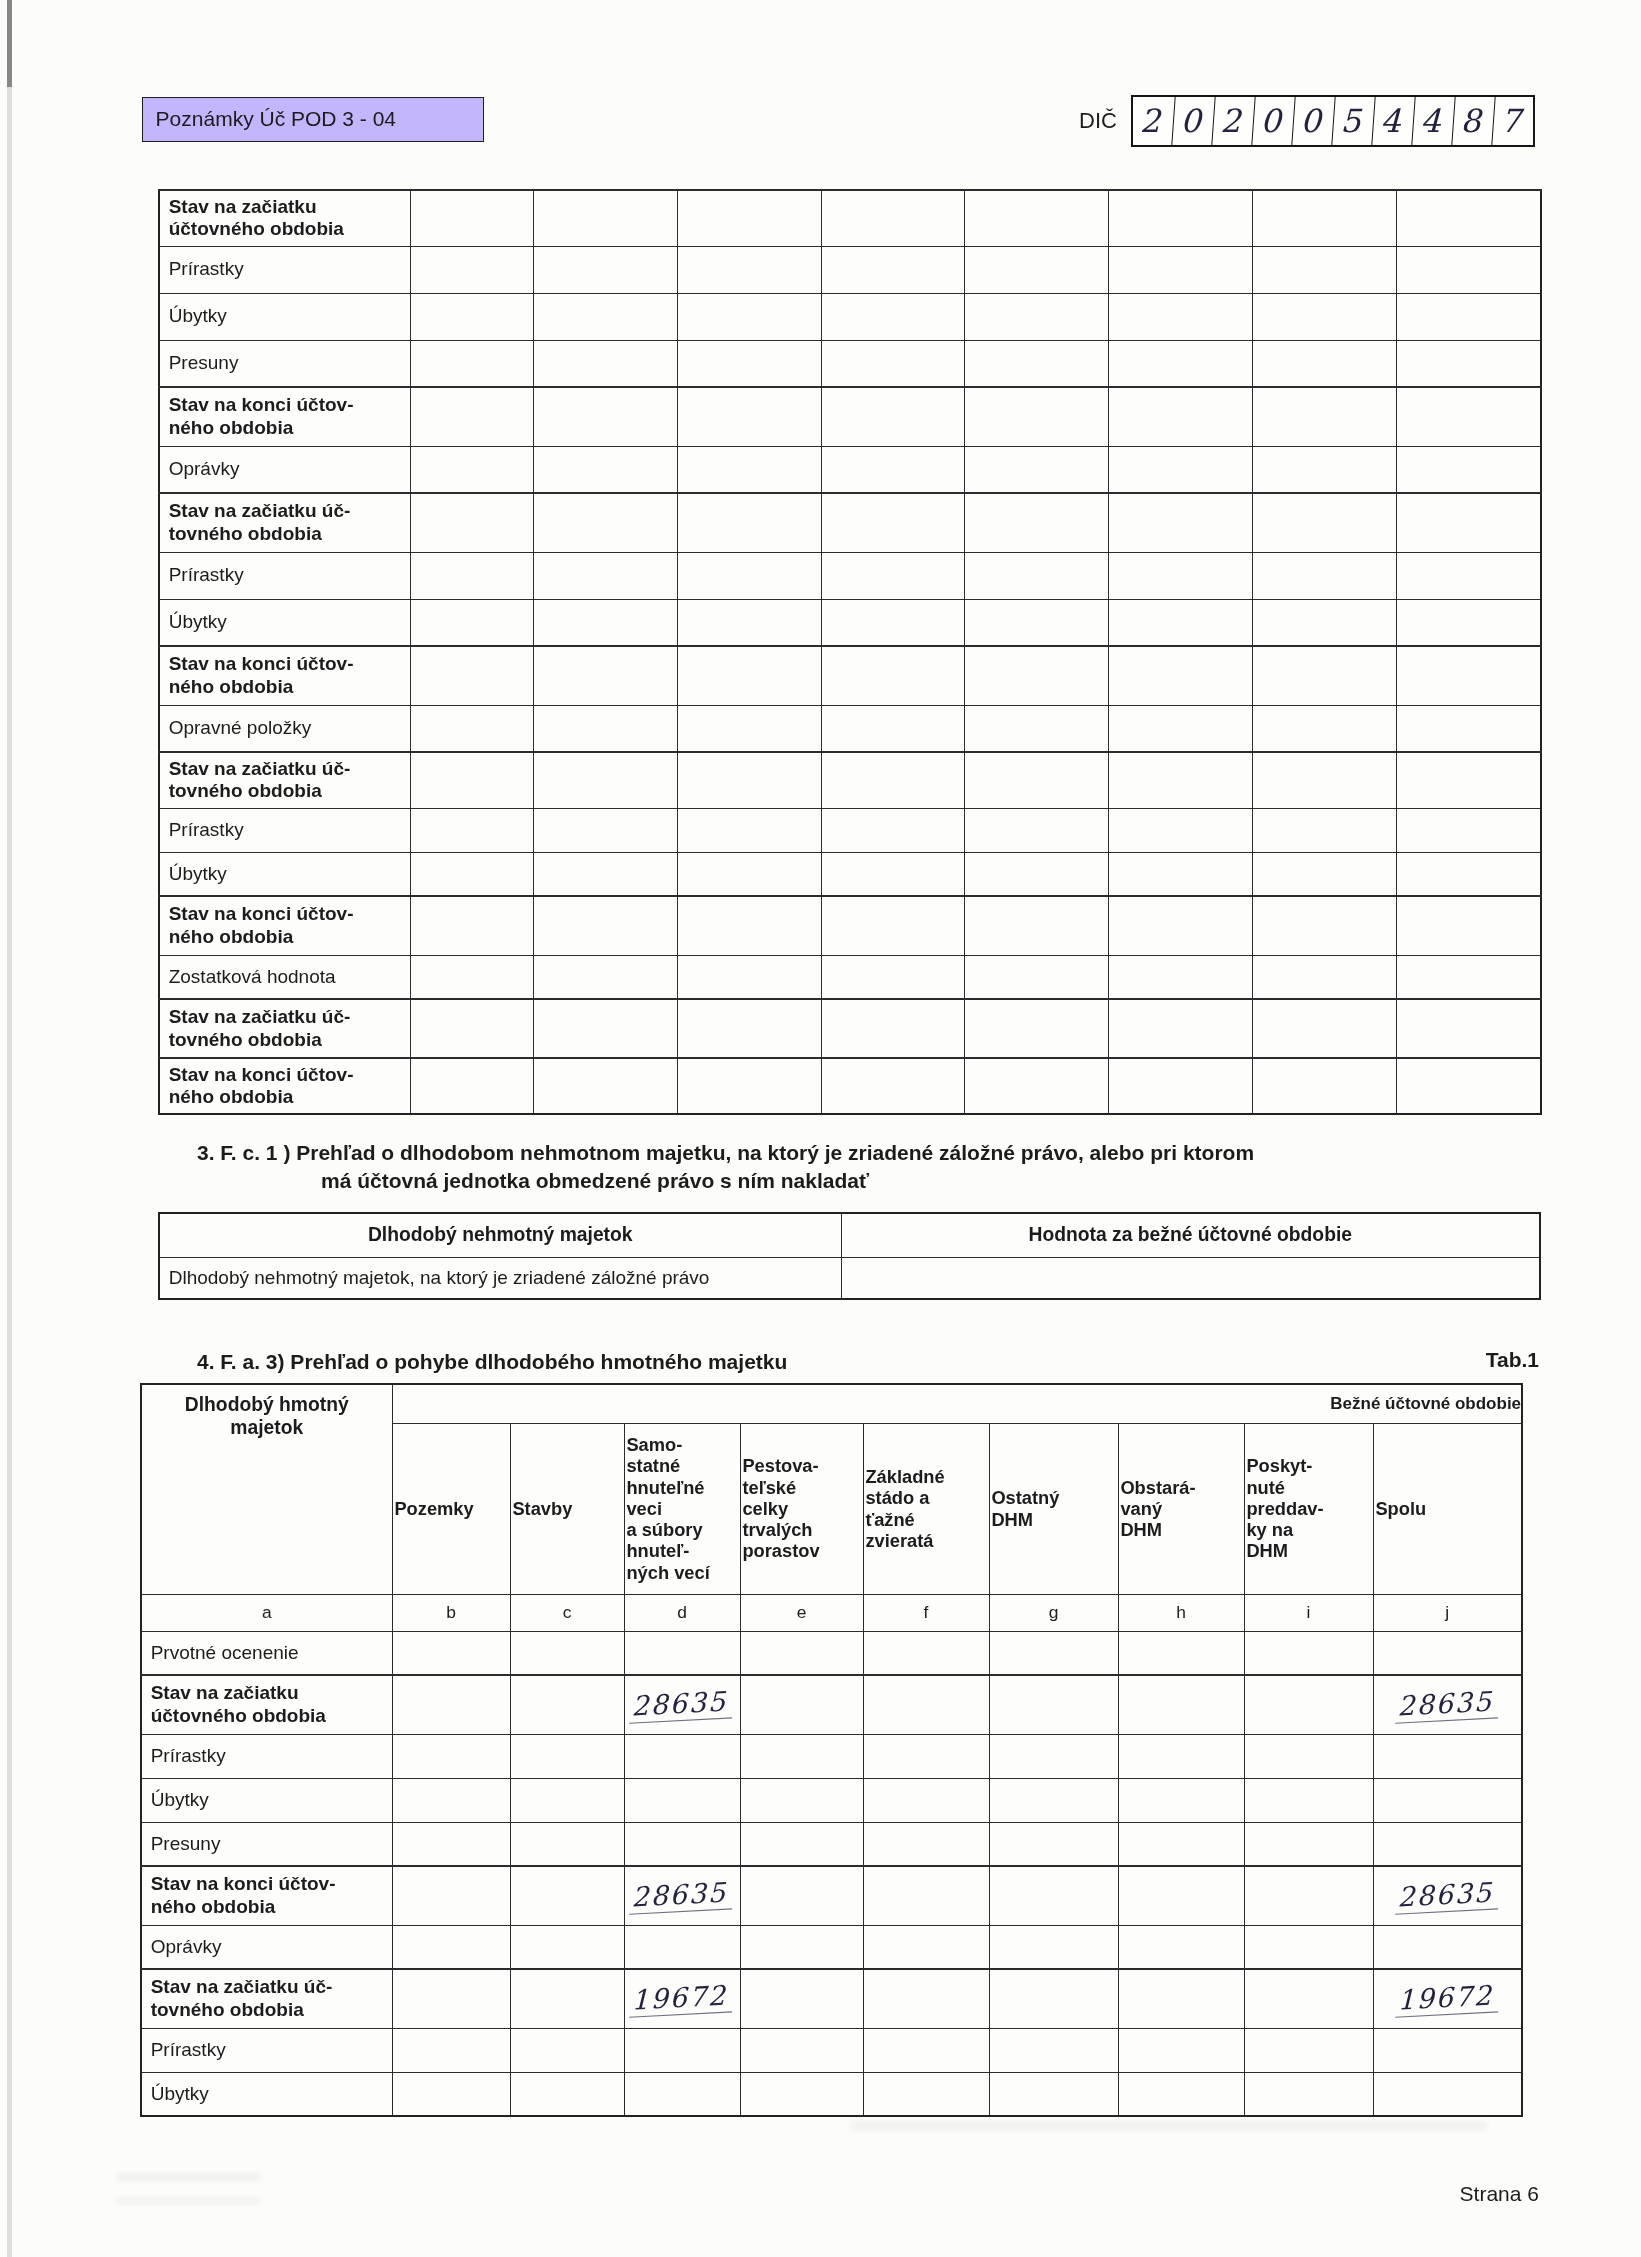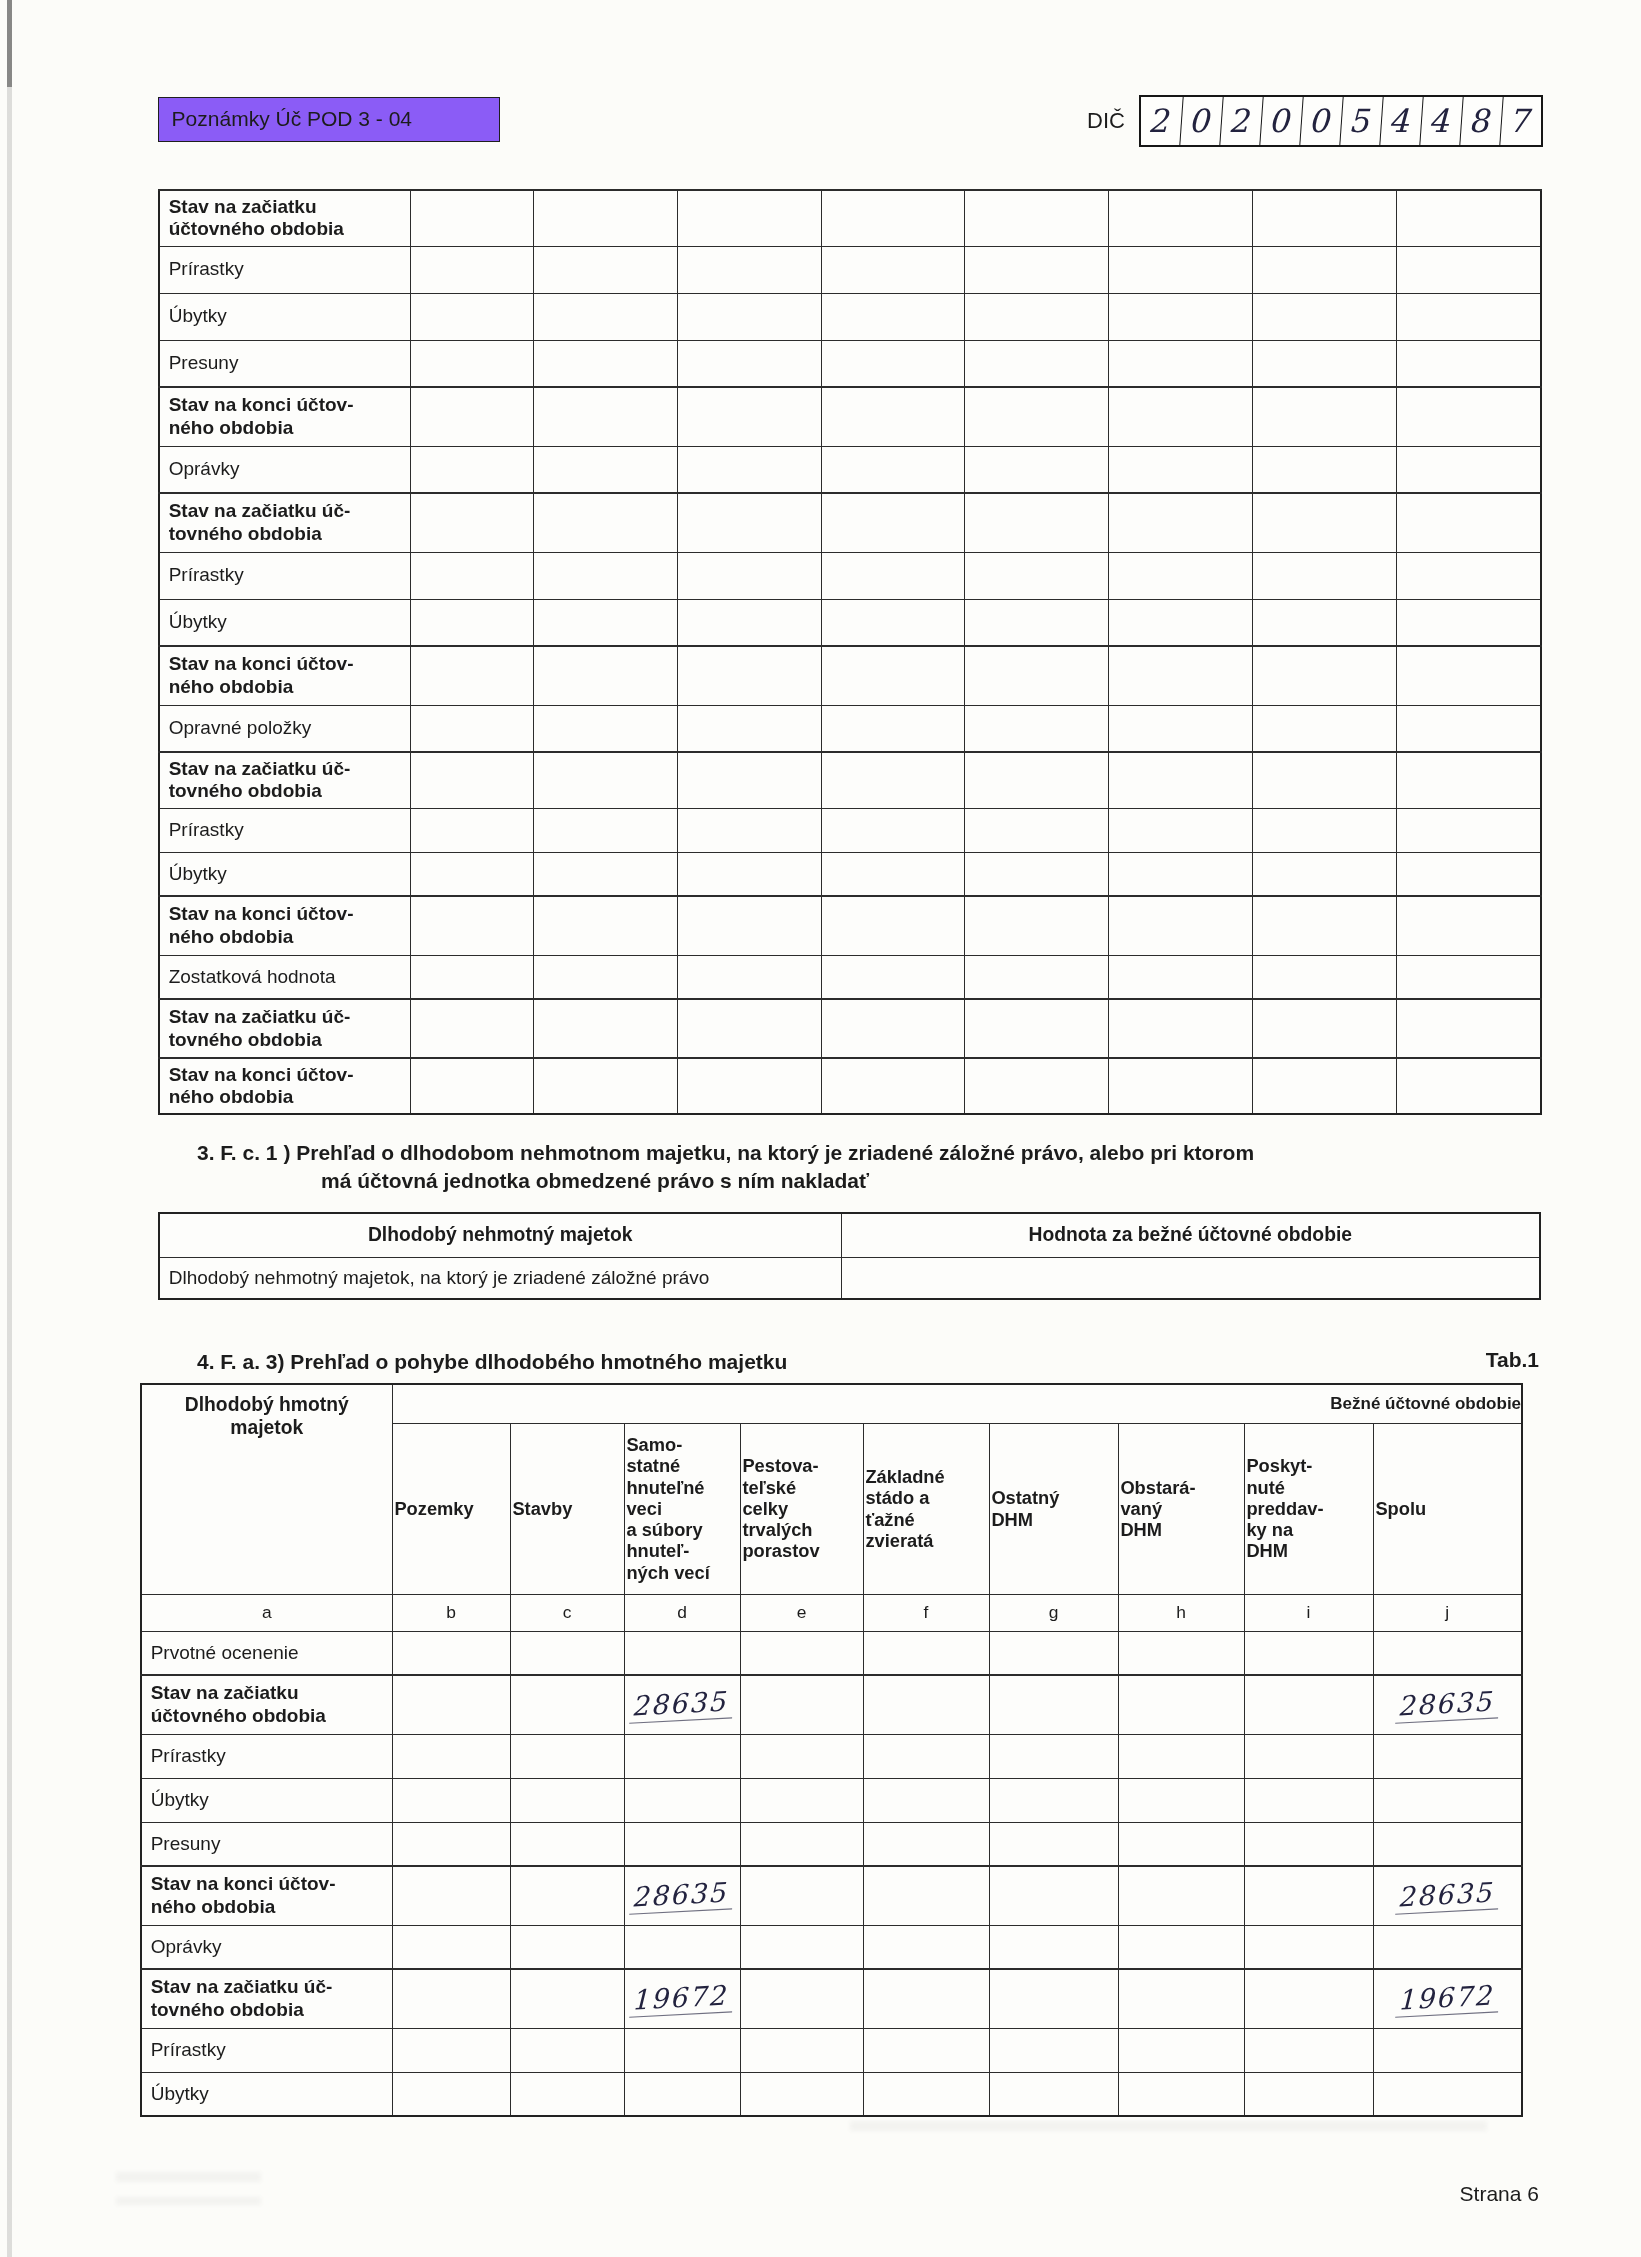--- a/index.html
+++ b/index.html
@@ -11,23 +11,23 @@
     background:#fcfcf9; overflow:hidden;
   }
 
   
   .scan-edge { position:absolute; left:6.8px; top:0; width:4.8px; height:2257px;
     background:linear-gradient(to bottom, rgba(40,40,40,.55) 0 87px, rgba(80,80,80,.18) 87px 100%); }
   .smudge { position:absolute; opacity:.05; filter:blur(1.9px); pointer-events:none;
     background:repeating-linear-gradient(to bottom,#555 0 9.7px,transparent 9.7px 25px); }
 
   
-  .form-title-box { position:absolute; left:158px; top:97px; width:342px; height:45px;
-    border:1.9px solid #1f1f1f; font-size:21px; line-height:42px; padding-left:12.6px; background:#8b5cf6; }
-  .dic-row { position:absolute; top:95px; left:1079px; display:flex; align-items:center; gap:14.5px;margin-left:8px; }
+  .form-title-box { position:absolute; left:142px; top:97px; width:342px; height:45px;
+    border:1.9px solid #1f1f1f; font-size:21px; line-height:42px; padding-left:12.6px; background:#c4b5fd; }
+  .dic-row { position:absolute; top:95px; left:1079px; display:flex; align-items:center; gap:14.5px; }
   .dic-label { font-size:22px; }
   .dic-boxes { display:flex; border:2.9px solid #161616; height:52px; background:#fefefc; }
   .dic-cell { width:40px; border-left:1.9px solid #161616; display:flex; align-items:center; justify-content:center;
     font-family:"DejaVu Serif", serif; font-style:italic; font-size:32px; color:#23233f; transform:skewX(-4deg); }
   .dic-cell:first-child { border-left:none; }
 
   
   table { border-collapse:collapse; table-layout:fixed; background:#fdfdfb; }
   td { border:1.4px solid #2c2c2c; vertical-align:middle; }
   .lbl { text-align:left; padding:2.9px 8.7px; font-size:19px; line-height:1.18; white-space:pre-line; }

